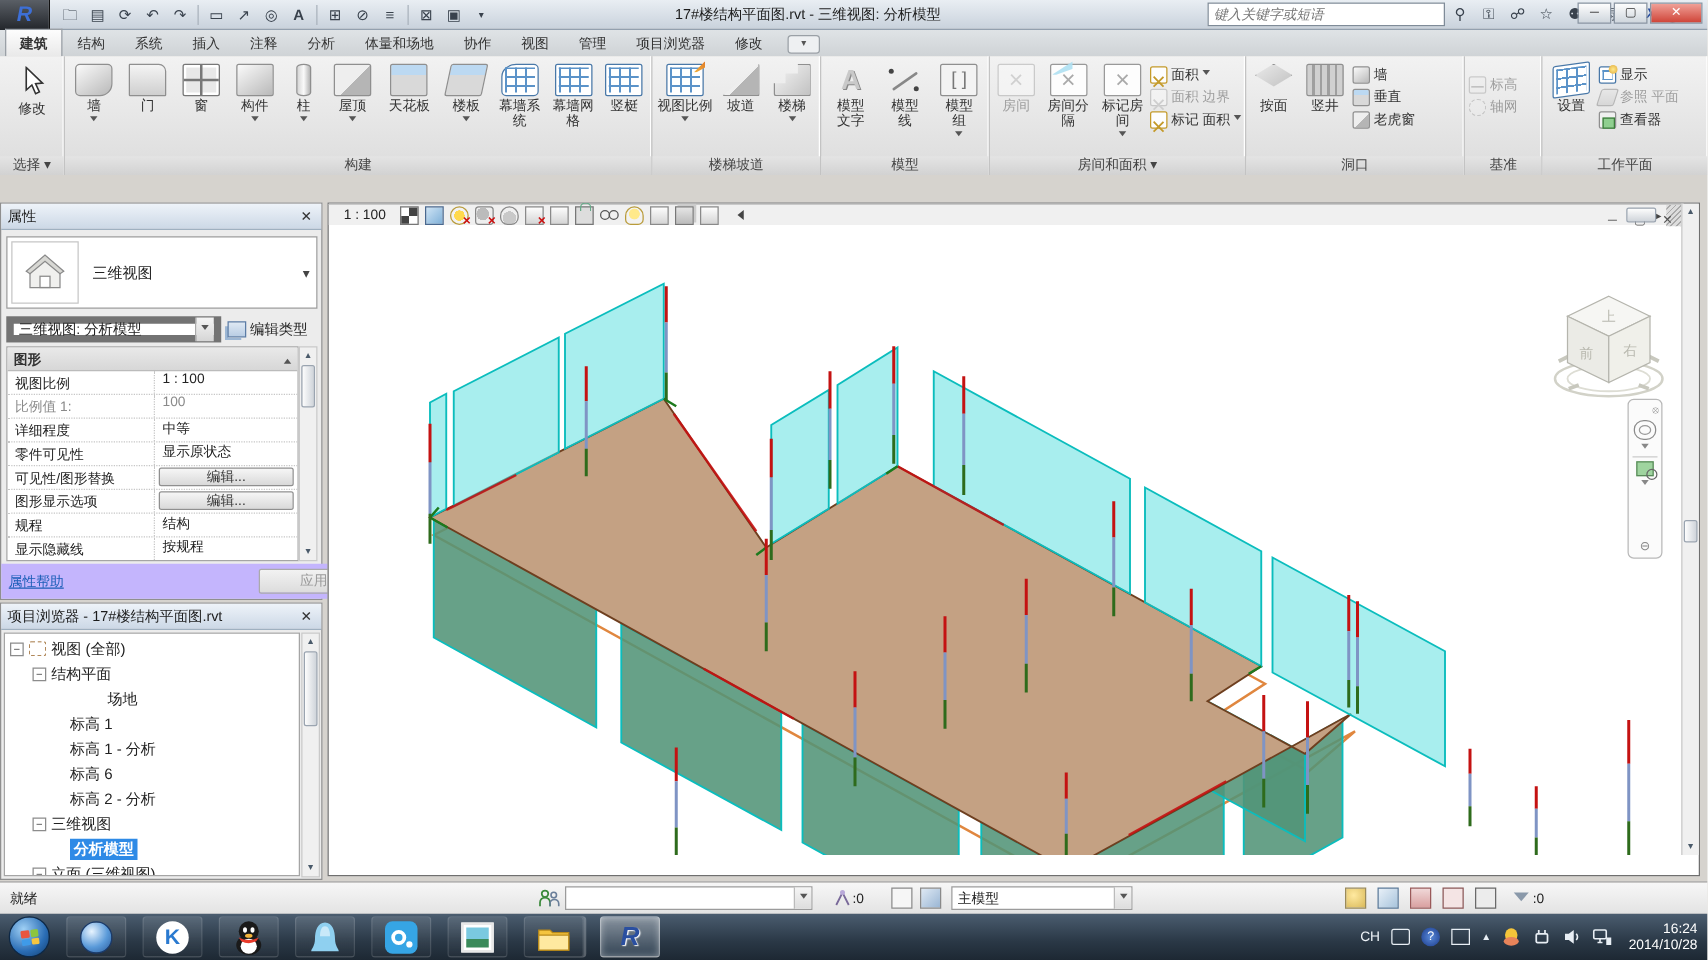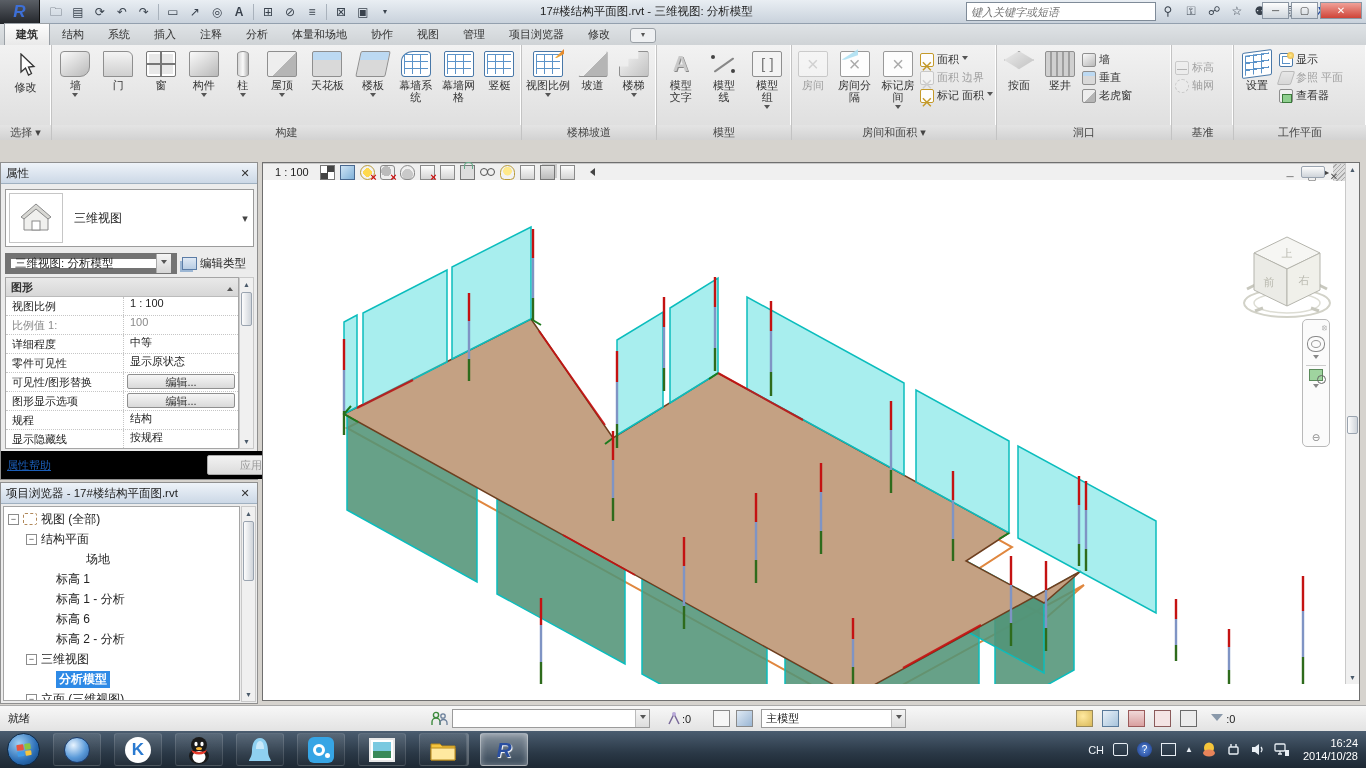--- a/index.html
+++ b/index.html
@@ -91,21 +91,21 @@
 .psec{height:19px;background:linear-gradient(#e9e9e9,#d7d7d7);border-bottom:1px solid #bbb;display:flex;align-items:center;padding:0 5px;font-weight:bold;color:#333}
 .psec .car{margin-left:auto;font-size:9px;color:#555}
 .prow{height:19px;display:flex;border-bottom:1px dotted #c6c6c6;align-items:flex-start}
 .plab{width:118px;padding-left:6px;border-right:1px dotted #c6c6c6;align-self:stretch;display:flex;align-items:center;color:#222}
 .pval{flex:1;padding-left:6px;color:#222}
 .pbtn{flex:1;margin:1px 3px;height:15px;background:linear-gradient(#f6f6f6,#d9d9d9);border:1px solid #8f8f8f;border-radius:2px;text-align:center;line-height:14px;color:#333}
 .gray{color:#8a8a8a}
 #pscroll{left:238px;top:114px;width:15px;height:172px;background:#f0f0f0;border:1px solid #c9c9c9}
 .sthumb{position:absolute;left:1px;width:11px;background:linear-gradient(90deg,#fdfdfd,#cfd4da);border:1px solid #9aa4b0;border-radius:2px}
 .sarrow{position:absolute;left:0;width:13px;height:13px;text-align:center;font-size:7px;color:#4a5a6a;line-height:13px}
-#pfoot{left:0;top:288px;width:300px;height:28px;background:#000000;display:flex;align-items:center;padding:0 6px}
+#pfoot{left:0;top:288px;width:300px;height:28px;background:#c4b5fd;display:flex;align-items:center;padding:0 6px}
 #prophelp{color:#1b5eb8;text-decoration:underline}
 #applybtn{margin-left:auto;width:88px;height:20px;background:linear-gradient(#f2f2f2,#dcdcdc);border:1px solid #aaa;border-radius:2px;color:#9a9a9a;text-align:center;line-height:18px}
 
 #browser{left:0;top:482px;width:258px;height:222px}
 #tree{position:absolute;left:2px;top:23px;right:17px;bottom:2px;background:#fff;border:1px solid #a5a5a5;overflow:hidden;padding-top:2px}
 .trow{height:20px;display:flex;align-items:center;font-size:12px;color:#222;white-space:nowrap}
 .exp{width:11px;height:11px;border:1px solid #8c8c8c;background:#fff;font-size:9px;line-height:9px;text-align:center;color:#444;margin-right:4px;flex:none}
 .tico{width:14px;height:12px;border:1px dashed #b0885a;margin-right:4px;flex:none;border-radius:2px}
 .tsel{background:#2e8ae6;color:#fff;padding:0 3px}
 #bscroll{left:240px;top:23px;width:15px;height:196px;background:#f0f0f0;border:1px solid #c9c9c9}

